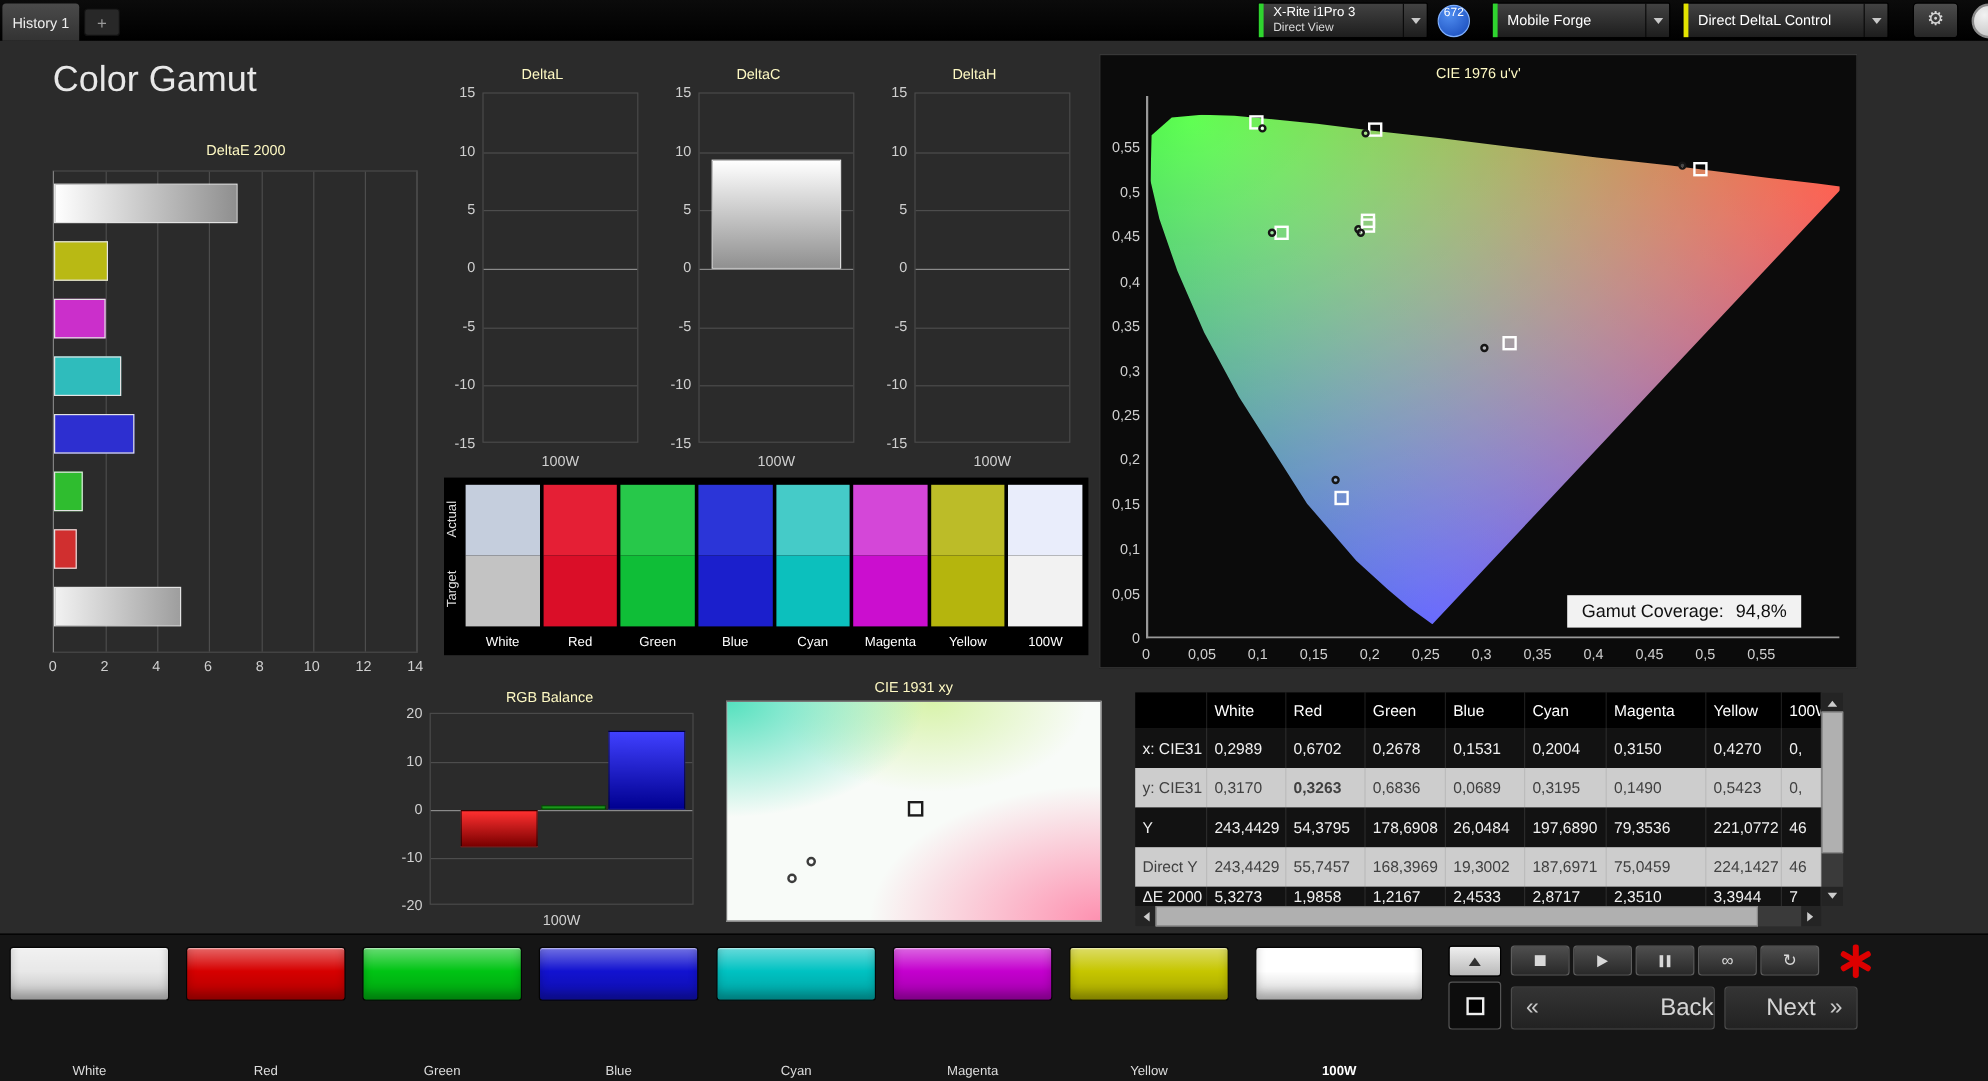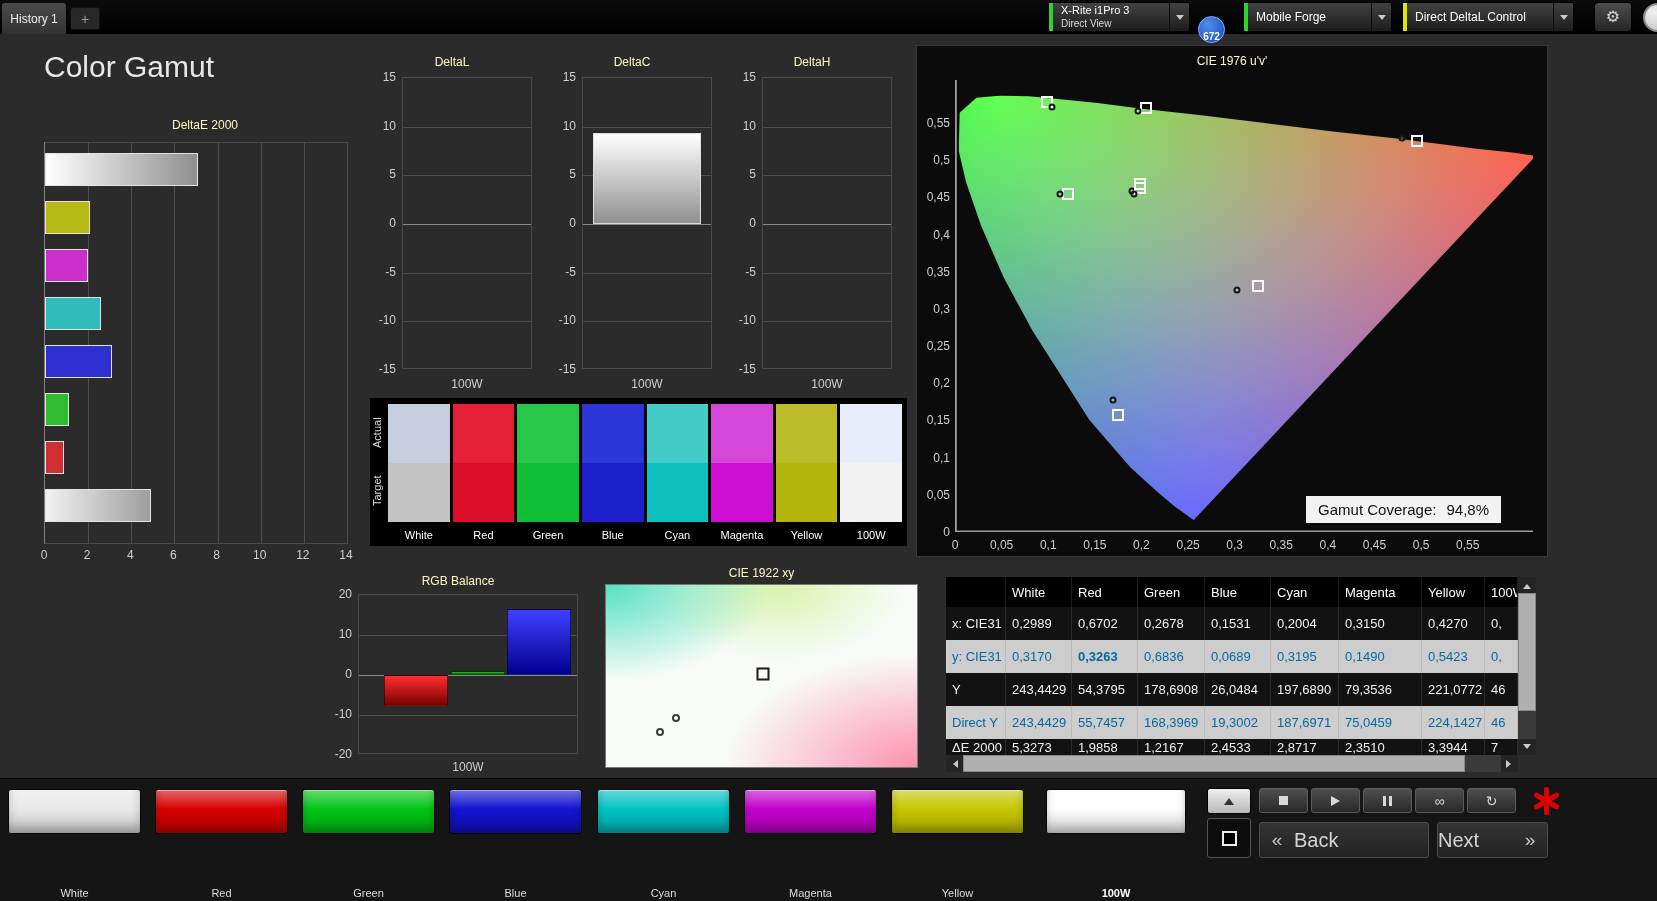--- a/index.html
+++ b/index.html
@@ -18,23 +18,23 @@
   .dd .accent{width:4px}
   .dd .dtext{padding:2px 8px;display:flex;flex-direction:column;justify-content:center;line-height:13px;white-space:nowrap}
   .dd .l1{font-size:11px;color:#fff}
   .dd .l2{font-size:10px;color:#d8d8d8}
   .dd .one{font-size:12px;color:#fff}
   .dd .chev{width:20px;display:flex;align-items:center;justify-content:center;border-left:1px solid #0a0a0a;margin-left:auto}
   .dd .chev::before{content:"";border:4px solid transparent;border-top:5px solid #c8c8c8;margin-top:5px}
   .dd-meter{left:1048px;width:142px}
   .dd-pattern{left:1243px;width:149px}
   .dd-display{left:1402px;width:172px}
-  .badge{position:absolute;left:1198px;top:16px;width:27px;height:27px;border-radius:50%;
+  .badge{position:absolute;left:1198px;top:4px;width:27px;height:27px;border-radius:50%;
        background:radial-gradient(circle at 35% 30%,#4f8df0,#1547b8);border:1px solid #7fb0ff;color:#fff;
-       font-size:10px;font-weight:bold;display:flex;align-items:flex-end;justify-content:center}
+       font-size:10px;font-weight:normal;display:flex;align-items:flex-start;justify-content:center}
   .gearbtn{position:absolute;left:1594px;top:2px;width:38px;height:30px;border-radius:4px;border:1px solid #000;
        background:linear-gradient(#4c4c4c,#262626);display:flex;align-items:center;justify-content:center}
   .gear-icon::before{content:"\2699";color:#d5d5d5;font-size:16px;line-height:1}
   .corner-circle{position:absolute;left:1643px;top:3px;width:29px;height:29px;border-radius:50%;
        background:radial-gradient(circle at 35% 30%,#f2f2f2,#bdbdbd);border:2px solid #8a8a8a}
 
   
   .page-title{position:absolute;left:44px;top:50px;font-size:30px;color:#e8e8e8}
 
   
@@ -105,21 +105,21 @@
   .sq31{position:absolute;width:13px;height:13px;border:2px solid #1c1c1c;transform:translate(-50%,-50%)}
   .dot31{position:absolute;width:8px;height:8px;border:2px solid #3c3c3c;border-radius:50%;
        background:rgba(255,255,255,.55);transform:translate(-50%,-50%)}
 
   
   .tablewrap{position:absolute;left:946px;top:577px;width:590px;height:196px}
   #tbl{position:absolute;left:0;top:0;width:572px}
   .trow{display:flex;height:33px}
   .trow.header{height:30px;background:#000;color:#fff}
   .trow.dark{background:#121212;color:#f0f0f0}
-  .trow.light{background:#cdcdcd;color:#0369a1}
+  .trow.light{background:#cdcdcd;color:#404040}
   .trow.partial{height:16px;overflow:hidden}
   .tcell{font-size:13px;display:flex;align-items:center;padding-left:6px;overflow:hidden;white-space:nowrap;
        border-right:1px solid rgba(128,128,128,.22)}
   .vsb{position:absolute;left:572px;top:0;width:18px;height:178px;background:#3a3a3a;display:flex;flex-direction:column}
   .hsb{position:absolute;left:0;top:178px;width:572px;height:17px;background:#3a3a3a;display:flex}
   .sbtn{background:#242424;display:flex;align-items:center;justify-content:center}
   .vsb .sbtn{width:100%;height:16px}
   .hsb .sbtn{width:17px;height:100%}
   .hsb .sbtn.right{margin-left:auto}
   .vthumb{width:100%;height:118px;background:#b0b0b0;border:1px solid #888}
@@ -148,21 +148,21 @@
   .icon-stop{width:9px;height:9px;background:#d8d8d8}
   .icon-play{width:0;height:0;border-left:9px solid #d8d8d8;border-top:5px solid transparent;border-bottom:5px solid transparent}
   .icon-pause{width:9px;height:10px;border-left:3px solid #d8d8d8;border-right:3px solid #d8d8d8}
   .icon-loop::before{content:"\221E";color:#d8d8d8;font-size:14px;line-height:1}
   .icon-refresh::before{content:"\21BB";color:#d8d8d8;font-size:14px;line-height:1}
   .navbtn{position:absolute;top:822px;height:36px;background:linear-gradient(#343434,#222);border:1px solid #4c4c4c;
        border-radius:3px;display:flex;align-items:center}
   .backbtn{left:1259px;width:170px}
   .nextbtn{left:1437px;width:111px}
   .chevbox{width:34px;text-align:center;font-size:19px;color:#c8c8c8}
-  .navlabel{flex:1;text-align:left;font-size:20px;color:#d5d5d5}
+  .navlabel{flex:1;text-align:right;font-size:20px;color:#d5d5d5}
   .ast{position:absolute;left:1530px;top:785px;width:32px;height:32px}
   .ast i{position:absolute;left:50%;top:2px;width:5px;height:28px;margin-left:-2.5px;background:#dd0000;border-radius:2px}
   .ast .b2{transform:rotate(60deg)}
   .ast .b3{transform:rotate(-60deg)}
 </style>
 </head>
 <body>
 
 <div id="app">
 
@@ -438,21 +438,21 @@
         <div class="hline zero" style="top: 80px;"></div>
         <div class="hline" style="top: 120px;"></div>
         <div class="vbar" style="left: 25px; width: 64px; top: 80px; height: 31.2px; background: linear-gradient(rgb(255, 48, 48), rgb(122, 0, 0));"></div>
         <div class="vbar" style="left: 92px; width: 54px; top: 76.4px; height: 3.6px; background: linear-gradient(rgb(48, 200, 48), rgb(0, 96, 0));"></div>
         <div class="vbar" style="left: 148px; width: 64px; top: 14.4px; height: 65.6px; background: linear-gradient(rgb(64, 64, 255), rgb(0, 0, 144));"></div>
       </div>
     <div class="xlabel">100W</div>
   </div>
 
   <div class="cie31">
-    <div class="ctitle">CIE 1922 xy</div>
+    <div class="ctitle">CIE 1931 xy</div>
     <div class="grad" id="cie31grad">
         <div class="sq31" style="left: 50.5%; top: 49%;"></div>
         <div class="dot31" style="left: 22.4%; top: 73%;"></div>
         <div class="dot31" style="left: 17.5%; top: 81%;"></div>
       </div>
   </div>
 
   <div class="tablewrap">
     <div id="tbl">
         <div class="trow header">

